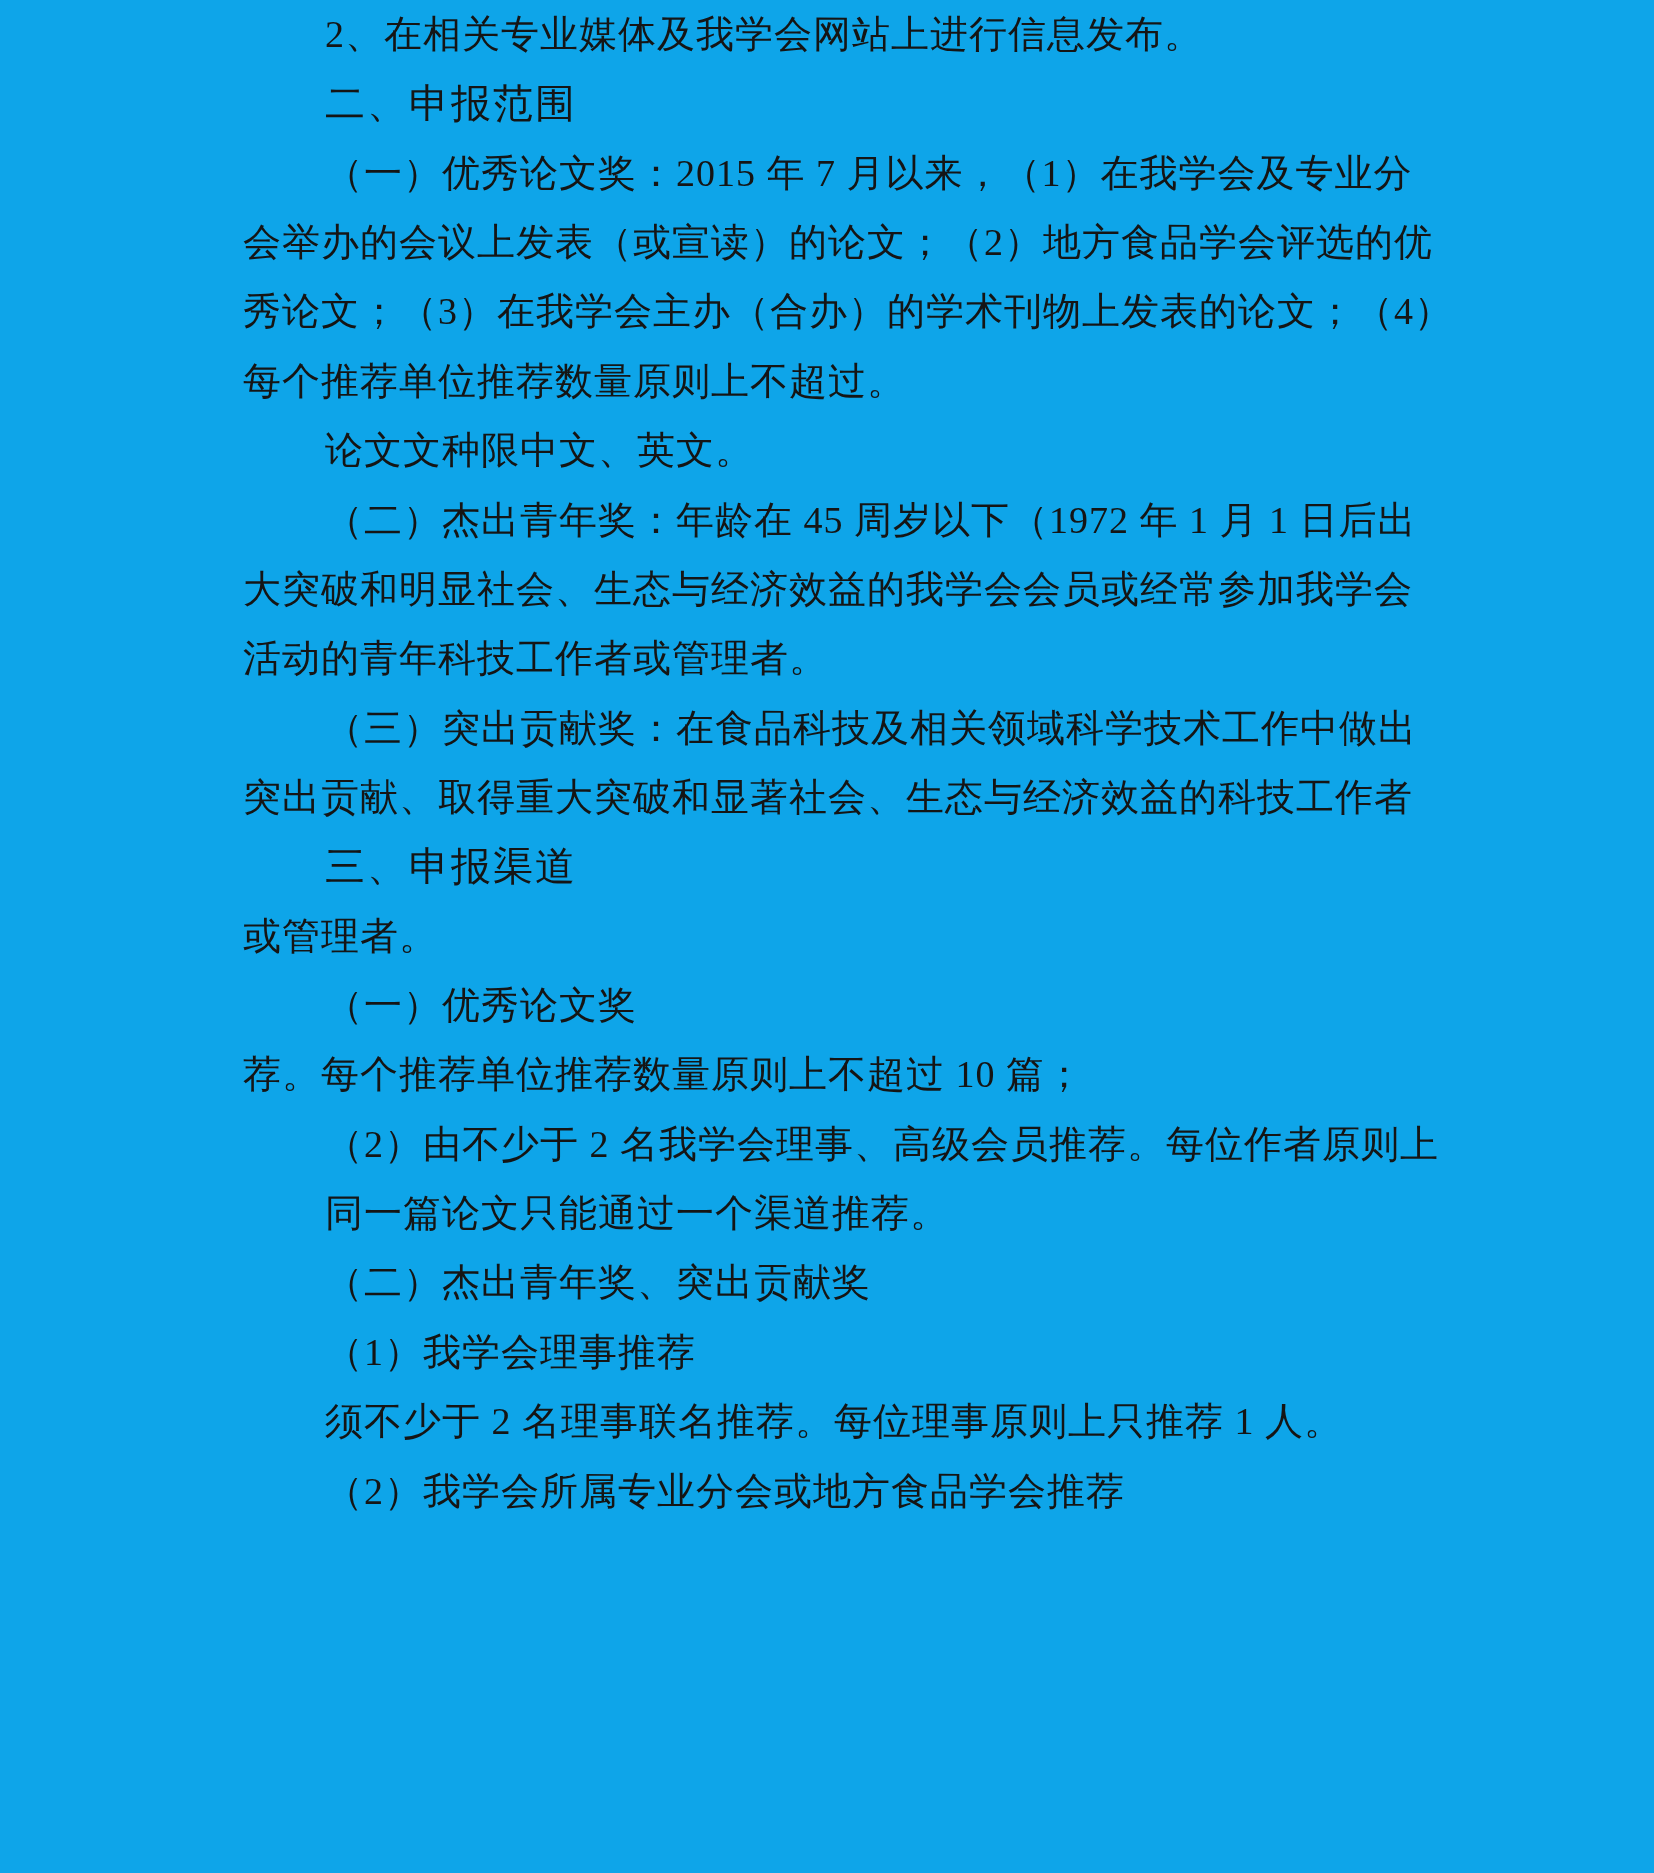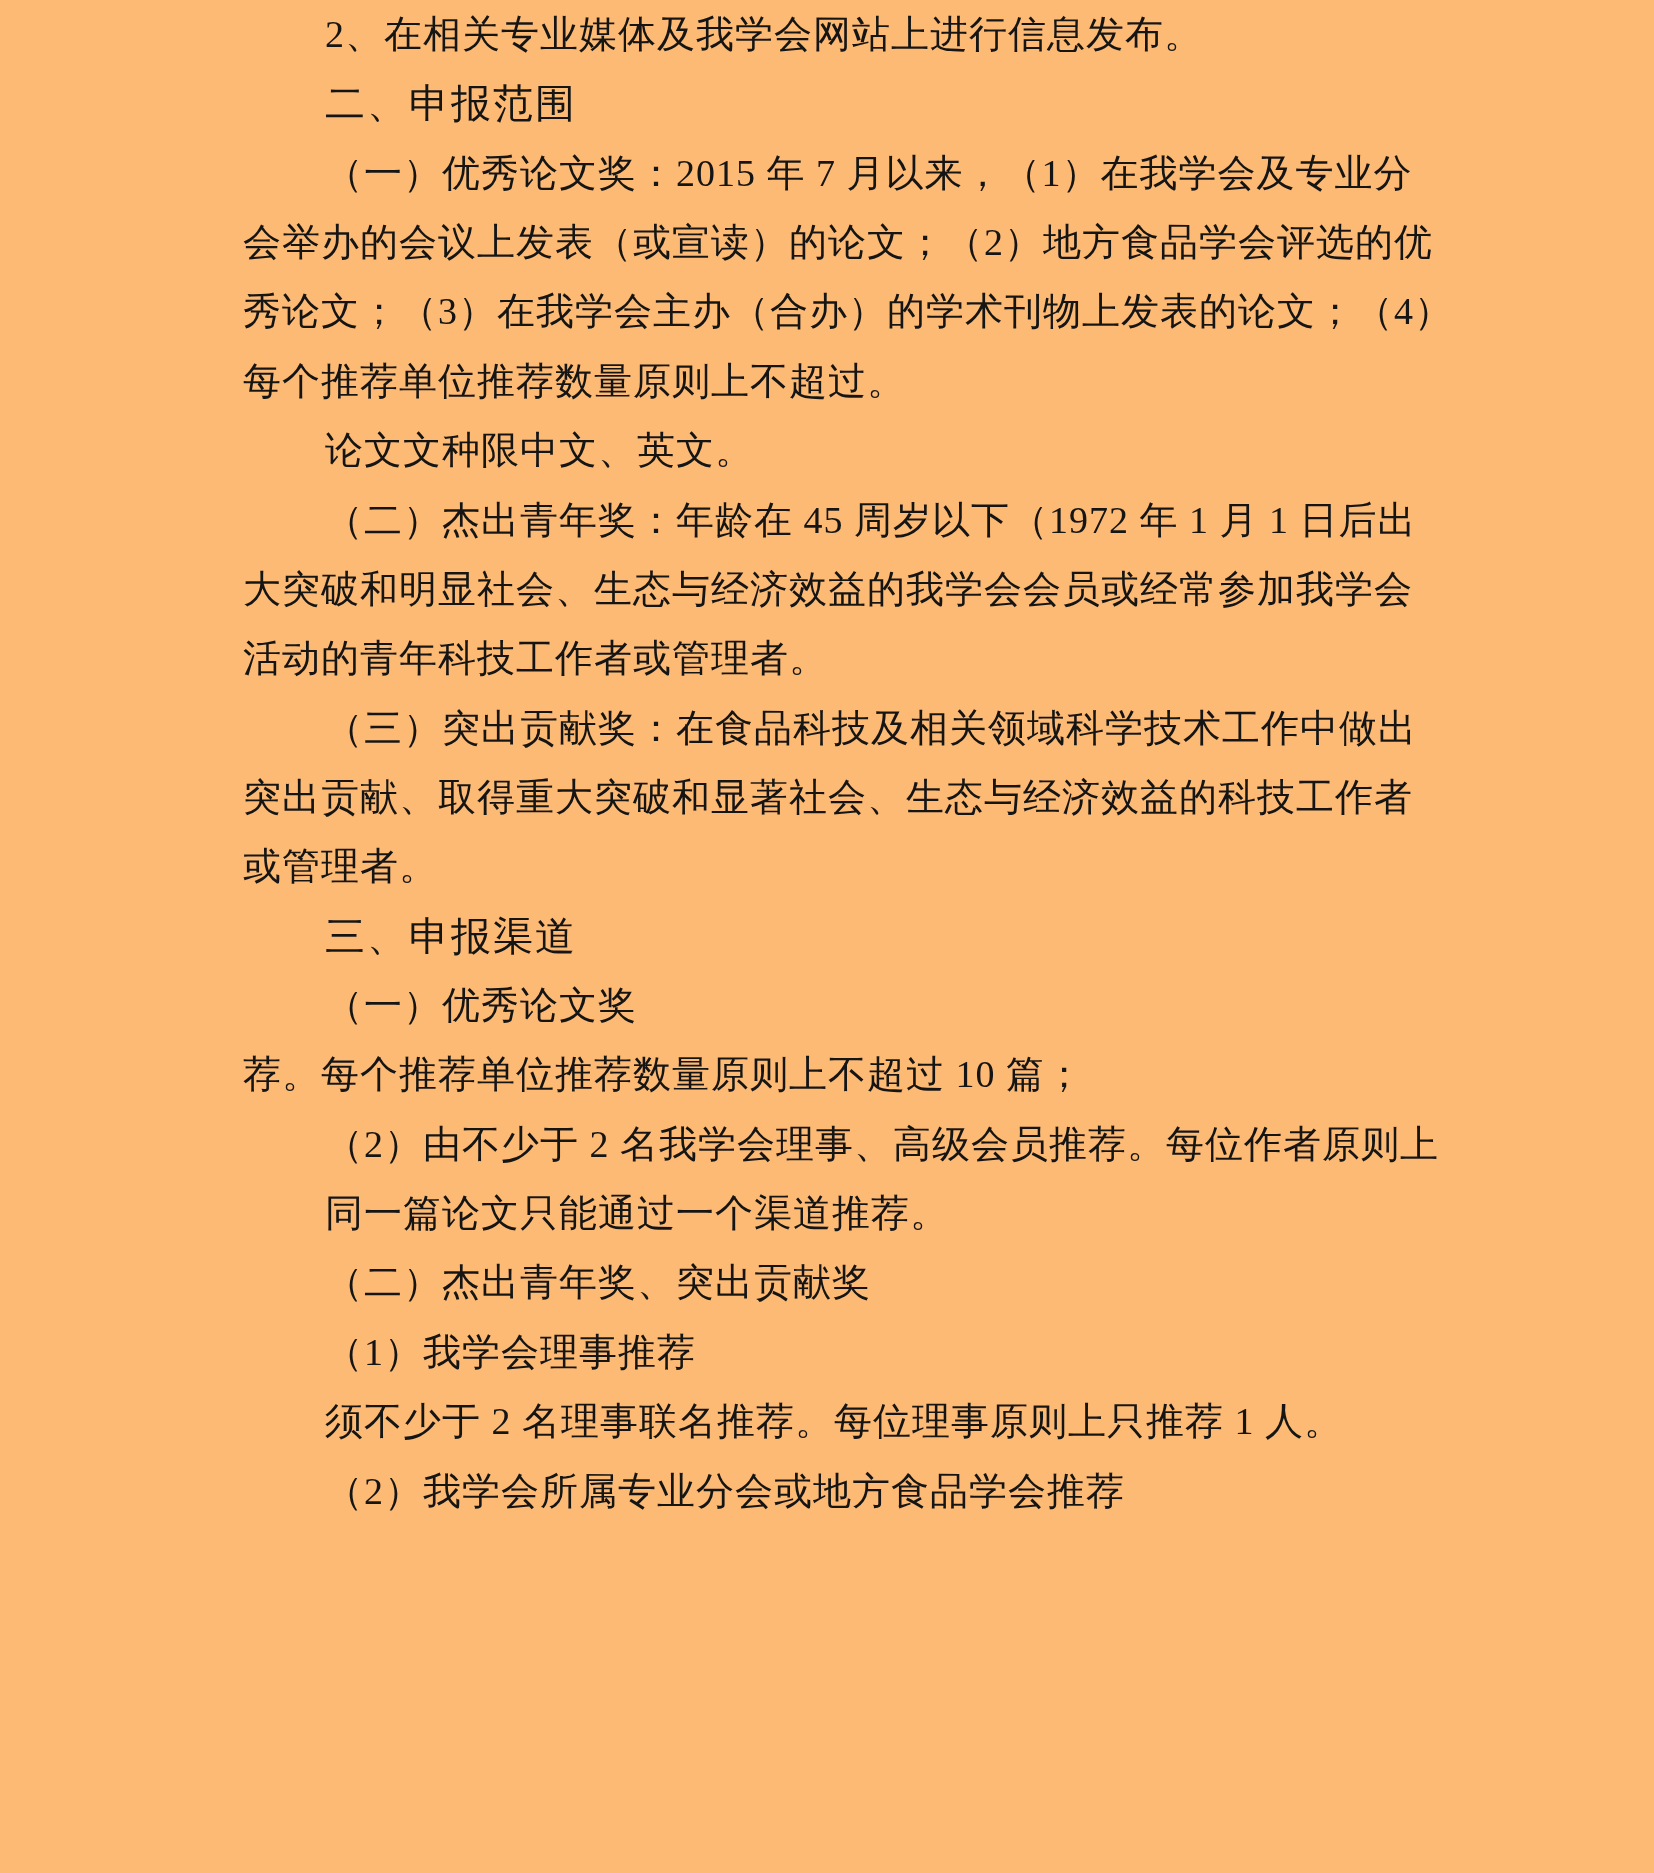--- a/index.html
+++ b/index.html
@@ -37,36 +37,36 @@
     padding-left: 82px;
     font-family: "Liberation Sans", "DejaVu Sans", sans-serif;
     font-weight: 400;
     font-size: 40px;
     letter-spacing: 2px;
   }
 </style>
 </head>
 <body>
 
-<div class="page" style="background: #fdba74; color: rgb(21, 21, 21);">
+<div class="page" style="background: #0ea5e9; color: rgb(21, 21, 21);">
   <div class="doc-body">
       <div class="line indent">2、在相关专业媒体及我学会网站上进行信息发布。</div>
       <div class="line heading">二、申报范围</div>
       <div class="line indent">（一）优秀论文奖：2015 年 7 月以来，（1）在我学会及专业分</div>
       <div class="line flush">会举办的会议上发表（或宣读）的论文；（2）地方食品学会评选的优</div>
       <div class="line flush">秀论文；（3）在我学会主办（合办）的学术刊物上发表的论文；（4）</div>
       <div class="line flush">每个推荐单位推荐数量原则上不超过。</div>
       <div class="line indent">论文文种限中文、英文。</div>
       <div class="line indent">（二）杰出青年奖：年龄在 45 周岁以下（1972 年 1 月 1 日后出</div>
       <div class="line flush">大突破和明显社会、生态与经济效益的我学会会员或经常参加我学会</div>
       <div class="line flush">活动的青年科技工作者或管理者。</div>
       <div class="line indent">（三）突出贡献奖：在食品科技及相关领域科学技术工作中做出</div>
       <div class="line flush">突出贡献、取得重大突破和显著社会、生态与经济效益的科技工作者</div>
+      <div class="line heading">三、申报渠道</div>
       <div class="line flush">或管理者。</div>
-      <div class="line heading">三、申报渠道</div>
       <div class="line indent">（一）优秀论文奖</div>
       <div class="line flush">荐。每个推荐单位推荐数量原则上不超过 10 篇；</div>
       <div class="line indent">（2）由不少于 2 名我学会理事、高级会员推荐。每位作者原则上</div>
       <div class="line indent">同一篇论文只能通过一个渠道推荐。</div>
       <div class="line indent">（二）杰出青年奖、突出贡献奖</div>
       <div class="line indent">（1）我学会理事推荐</div>
       <div class="line indent">须不少于 2 名理事联名推荐。每位理事原则上只推荐 1 人。</div>
       <div class="line indent">（2）我学会所属专业分会或地方食品学会推荐</div>
     </div>
 </div>

